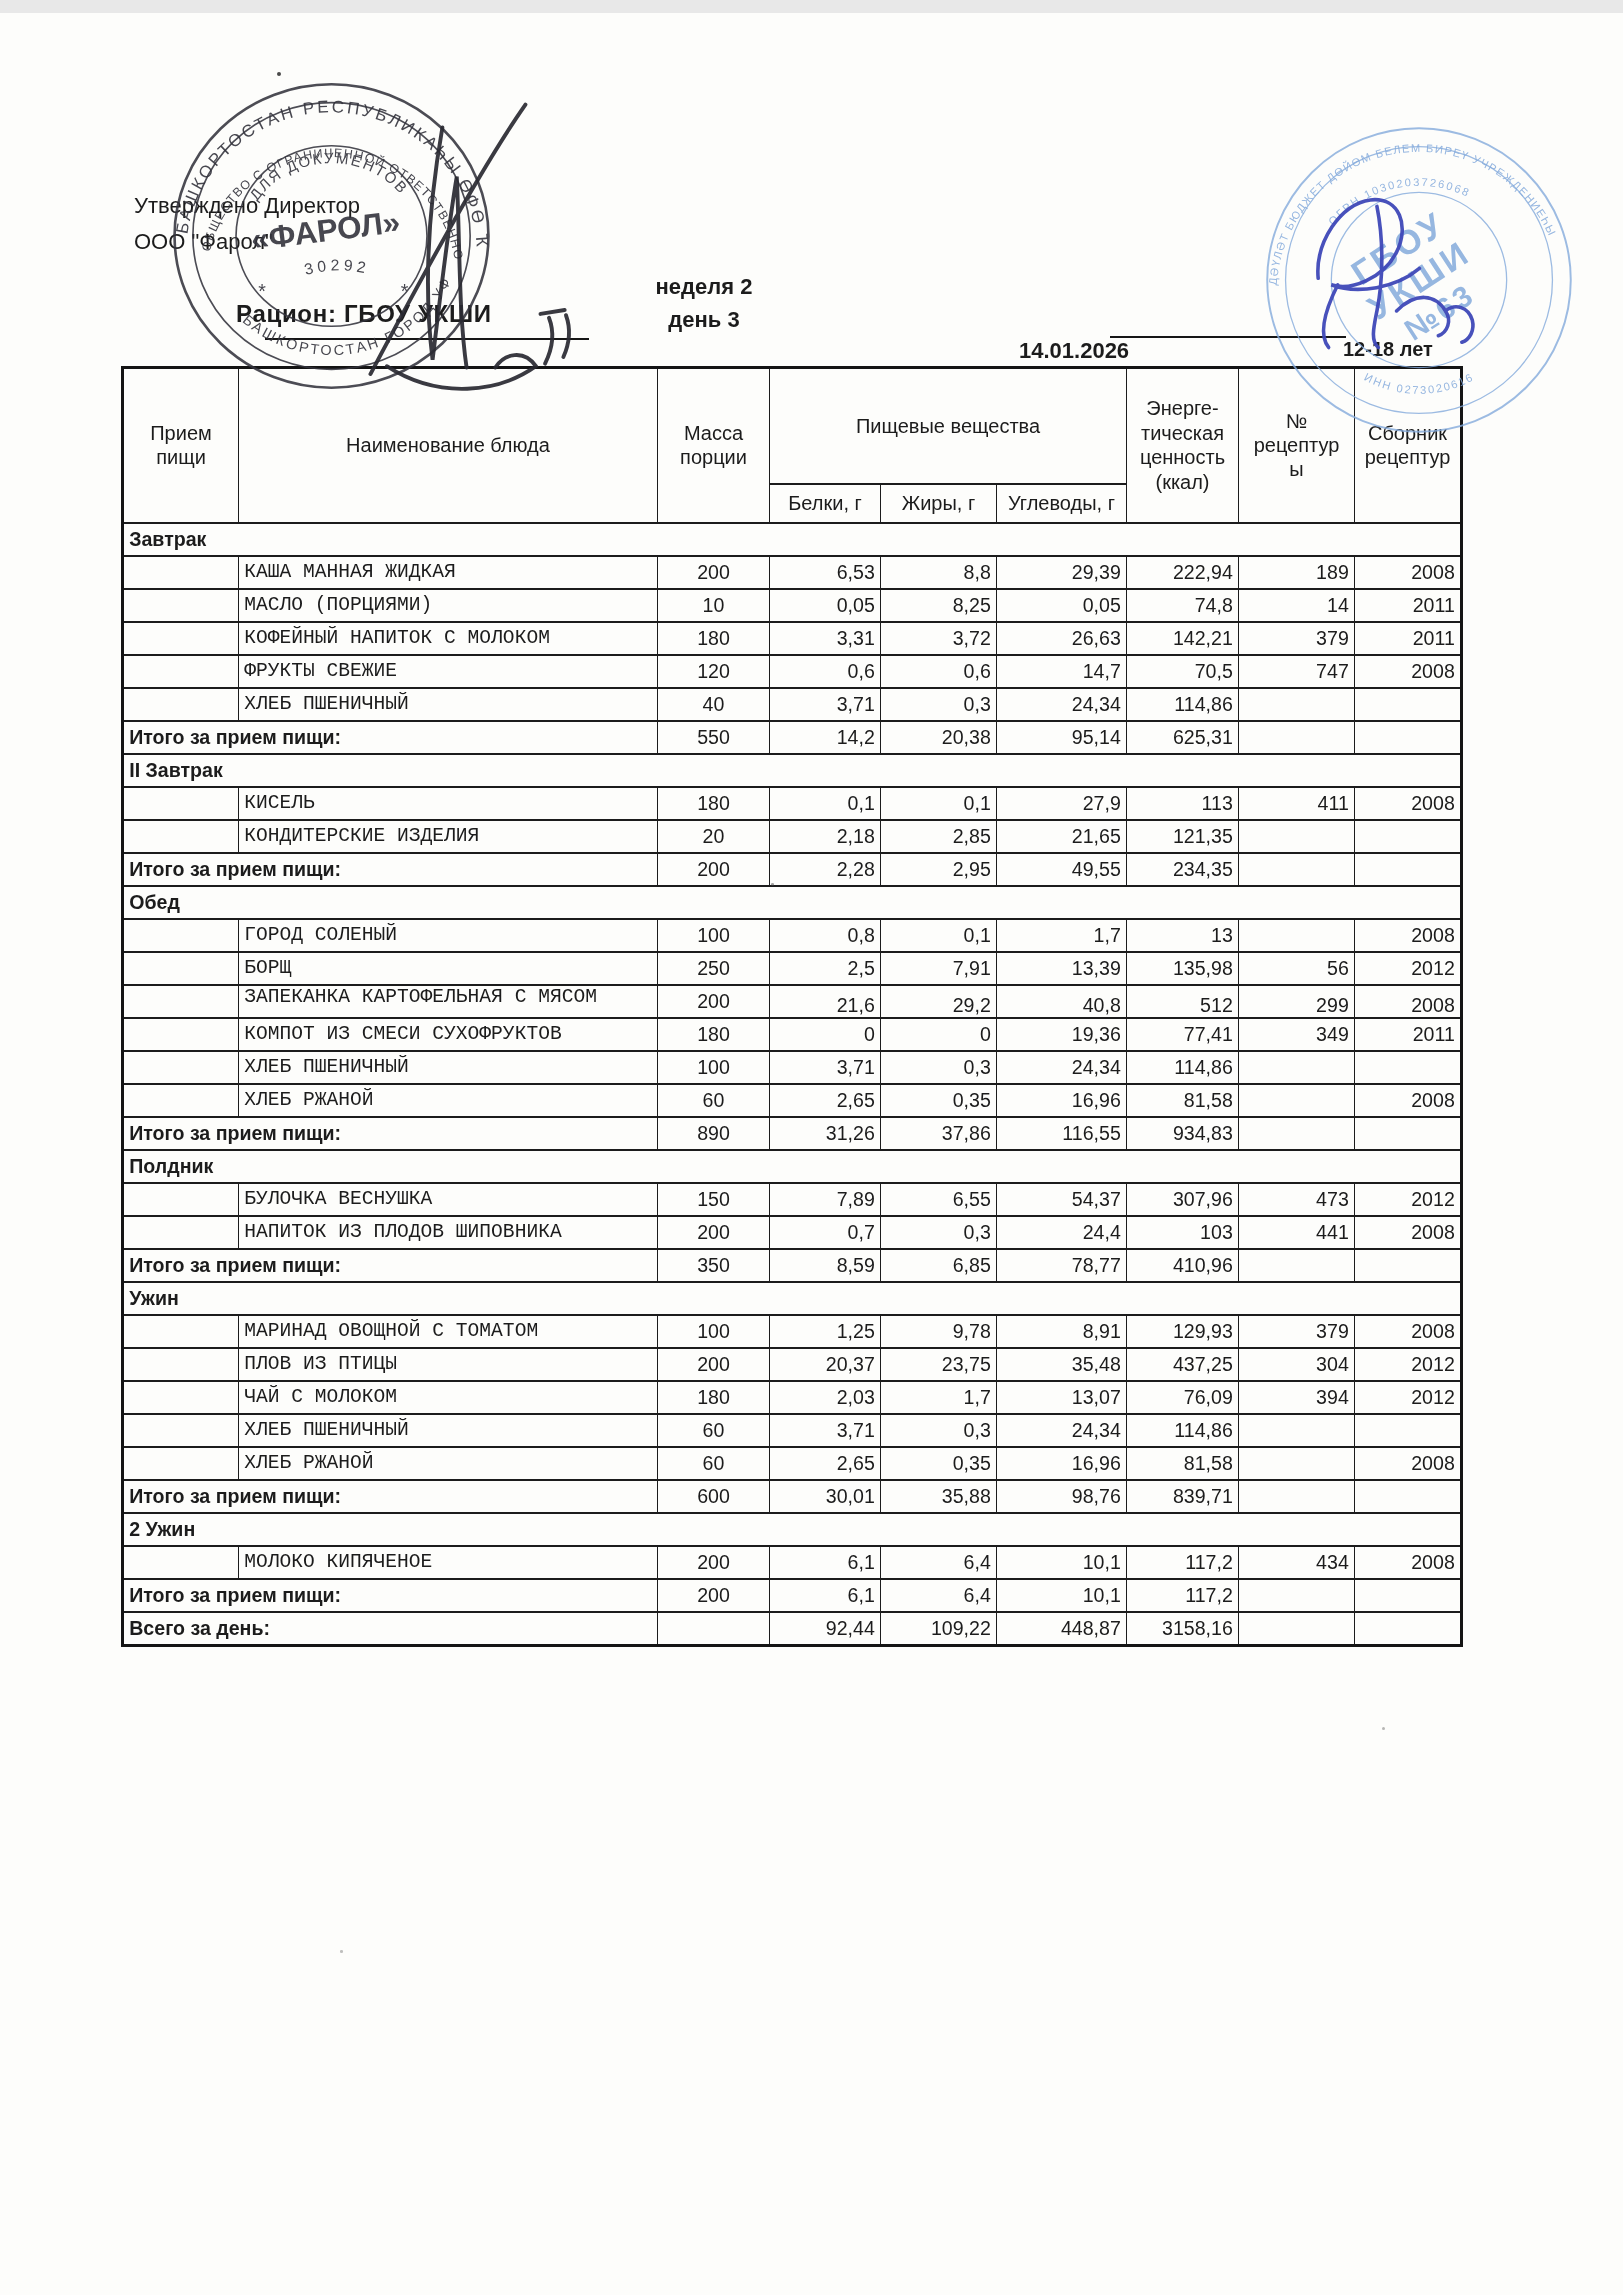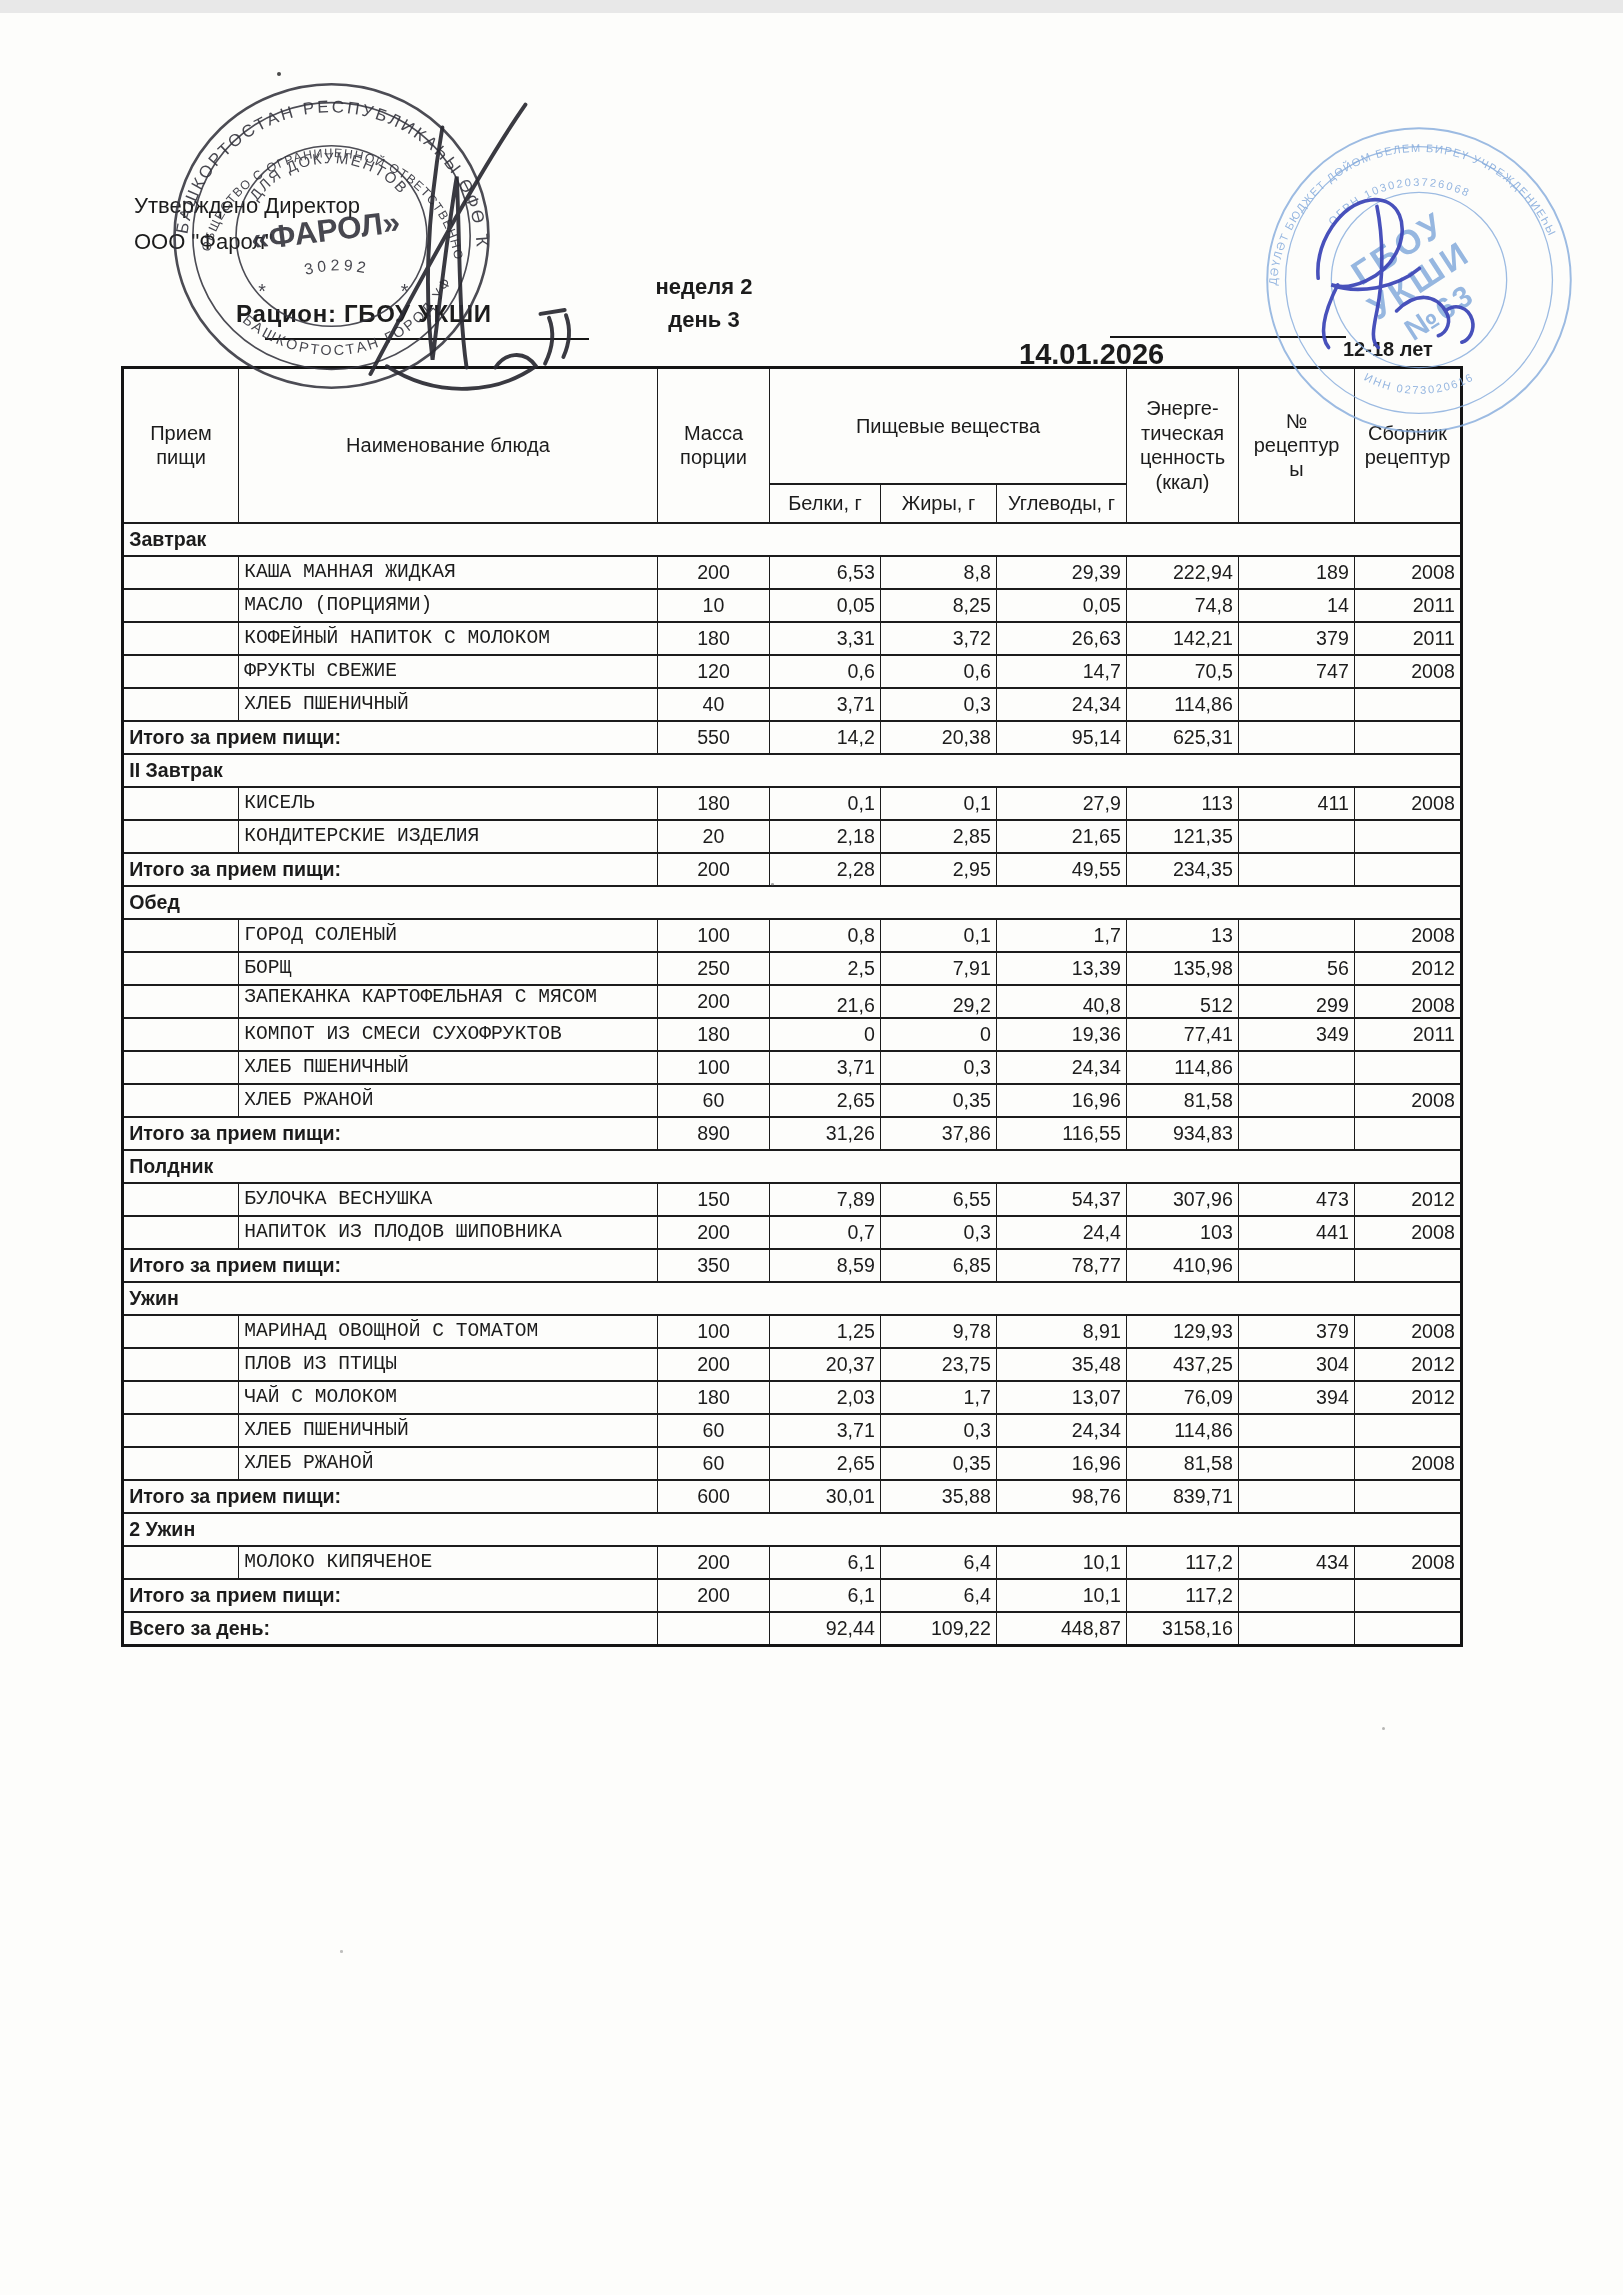--- a/index.html
+++ b/index.html
@@ -5,21 +5,21 @@
   html,body{margin:0;padding:0;background:#e8e8e8;}
   #page{
     position:relative;width:1623px;height:2295px;margin:13px auto;
     background:#fdfdfb;color:#1c1c1c;
     font-family:"Liberation Sans",sans-serif;overflow:hidden;
   }
   .toptext{position:absolute;font-size:22px;line-height:1.65;z-index:2;}
   .sig-line{position:absolute;border-top:2px solid #161616;z-index:2;}
   #ration-note{position:absolute;left:236px;top:287px;font-size:24px;font-weight:600;z-index:2;letter-spacing:0.7px;}
   #week-day{position:absolute;left:622px;top:257px;width:164px;font-size:22px;font-weight:bold;line-height:1.5;text-align:center;z-index:2;white-space:pre-line;}
-  #doc-date{position:absolute;left:1019px;top:325px;font-size:29px;font-weight:bold;z-index:2;}
+  #doc-date{position:absolute;left:1019px;top:325px;font-size:22px;font-weight:bold;z-index:2;}
   #age-group{position:absolute;left:1343px;top:325px;font-size:20px;font-weight:bold;z-index:2;}
 
   
   #menu-table{
     position:absolute;left:121px;top:353px;width:1338px;z-index:1;
     border-collapse:collapse;table-layout:fixed;
     border:3.3px solid #141414;font-size:19.6px;
   }
   #menu-table th,#menu-table td{
     border:1.3px solid #1c1c1c;border-top-width:2px;border-bottom-width:2px;

